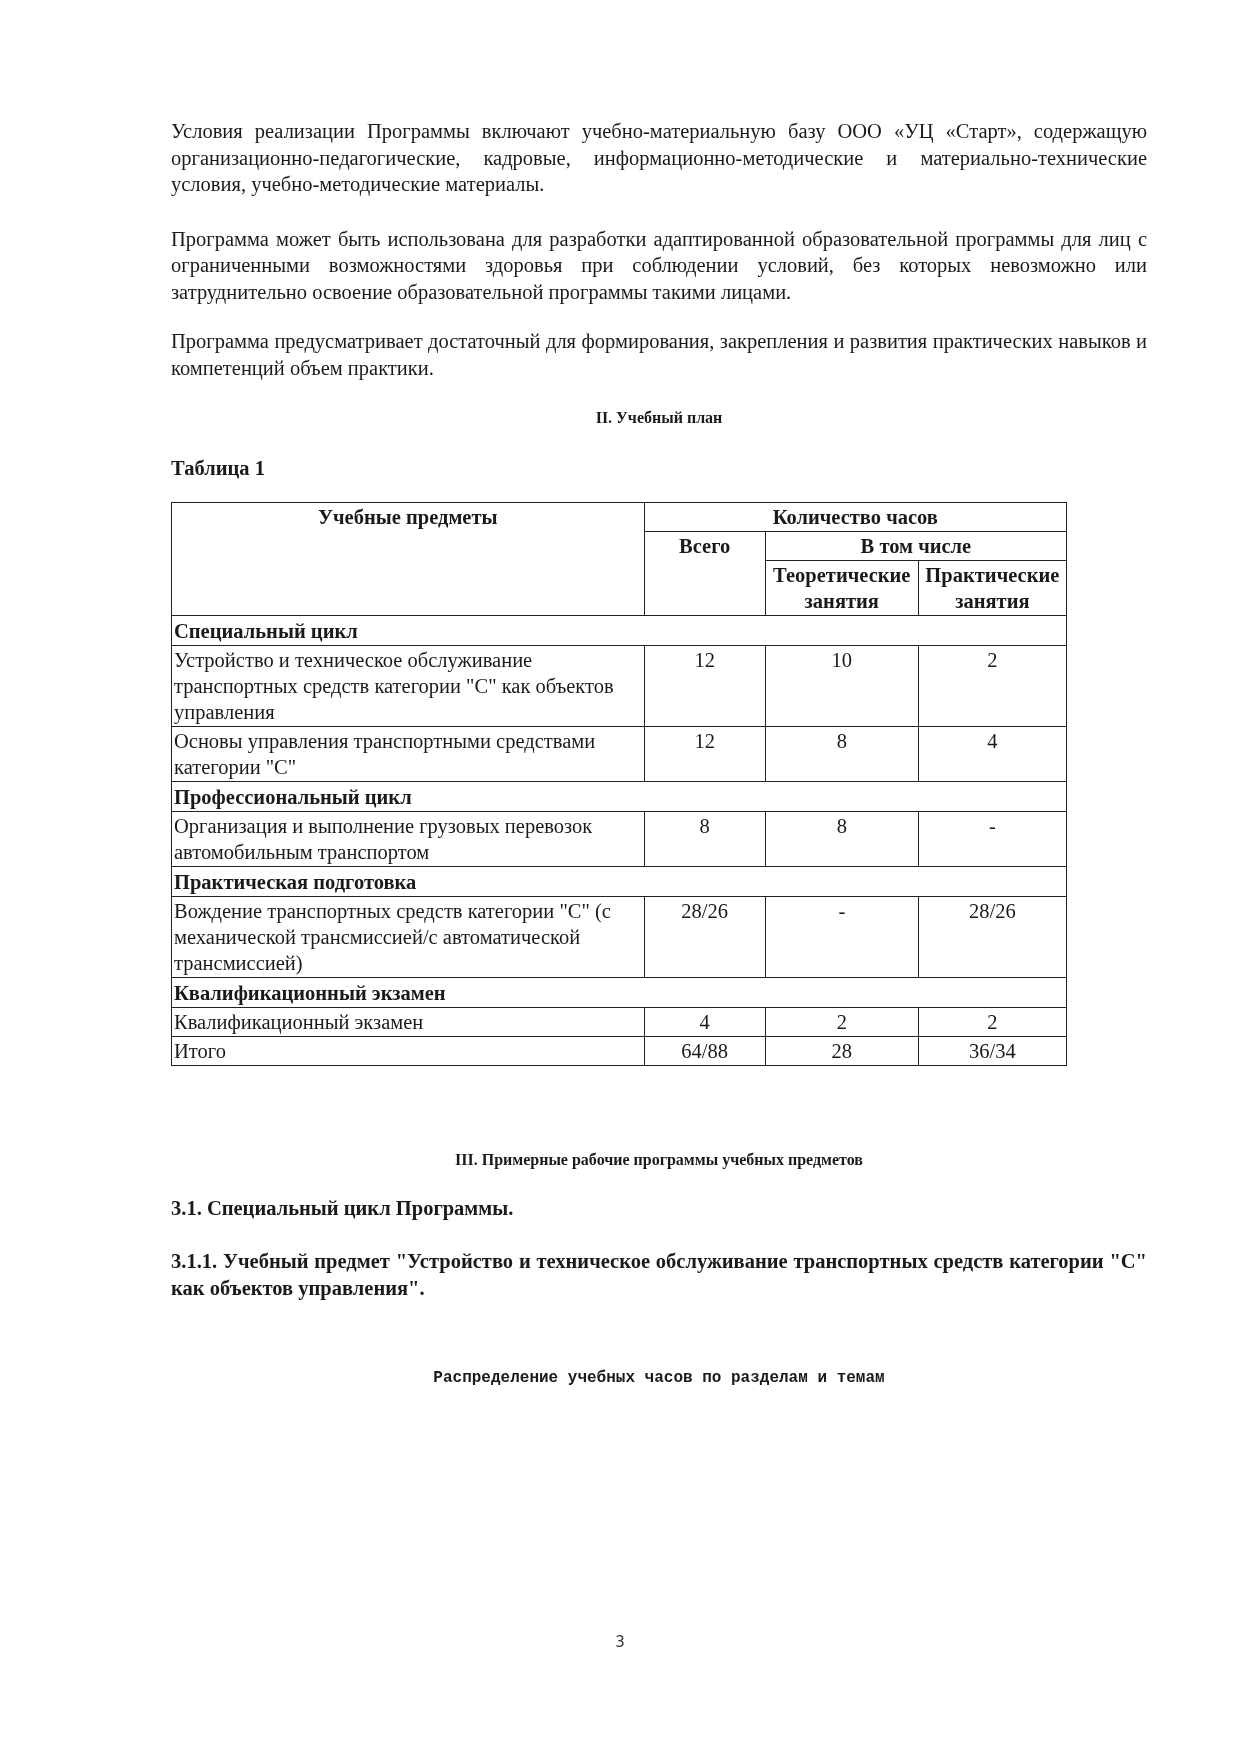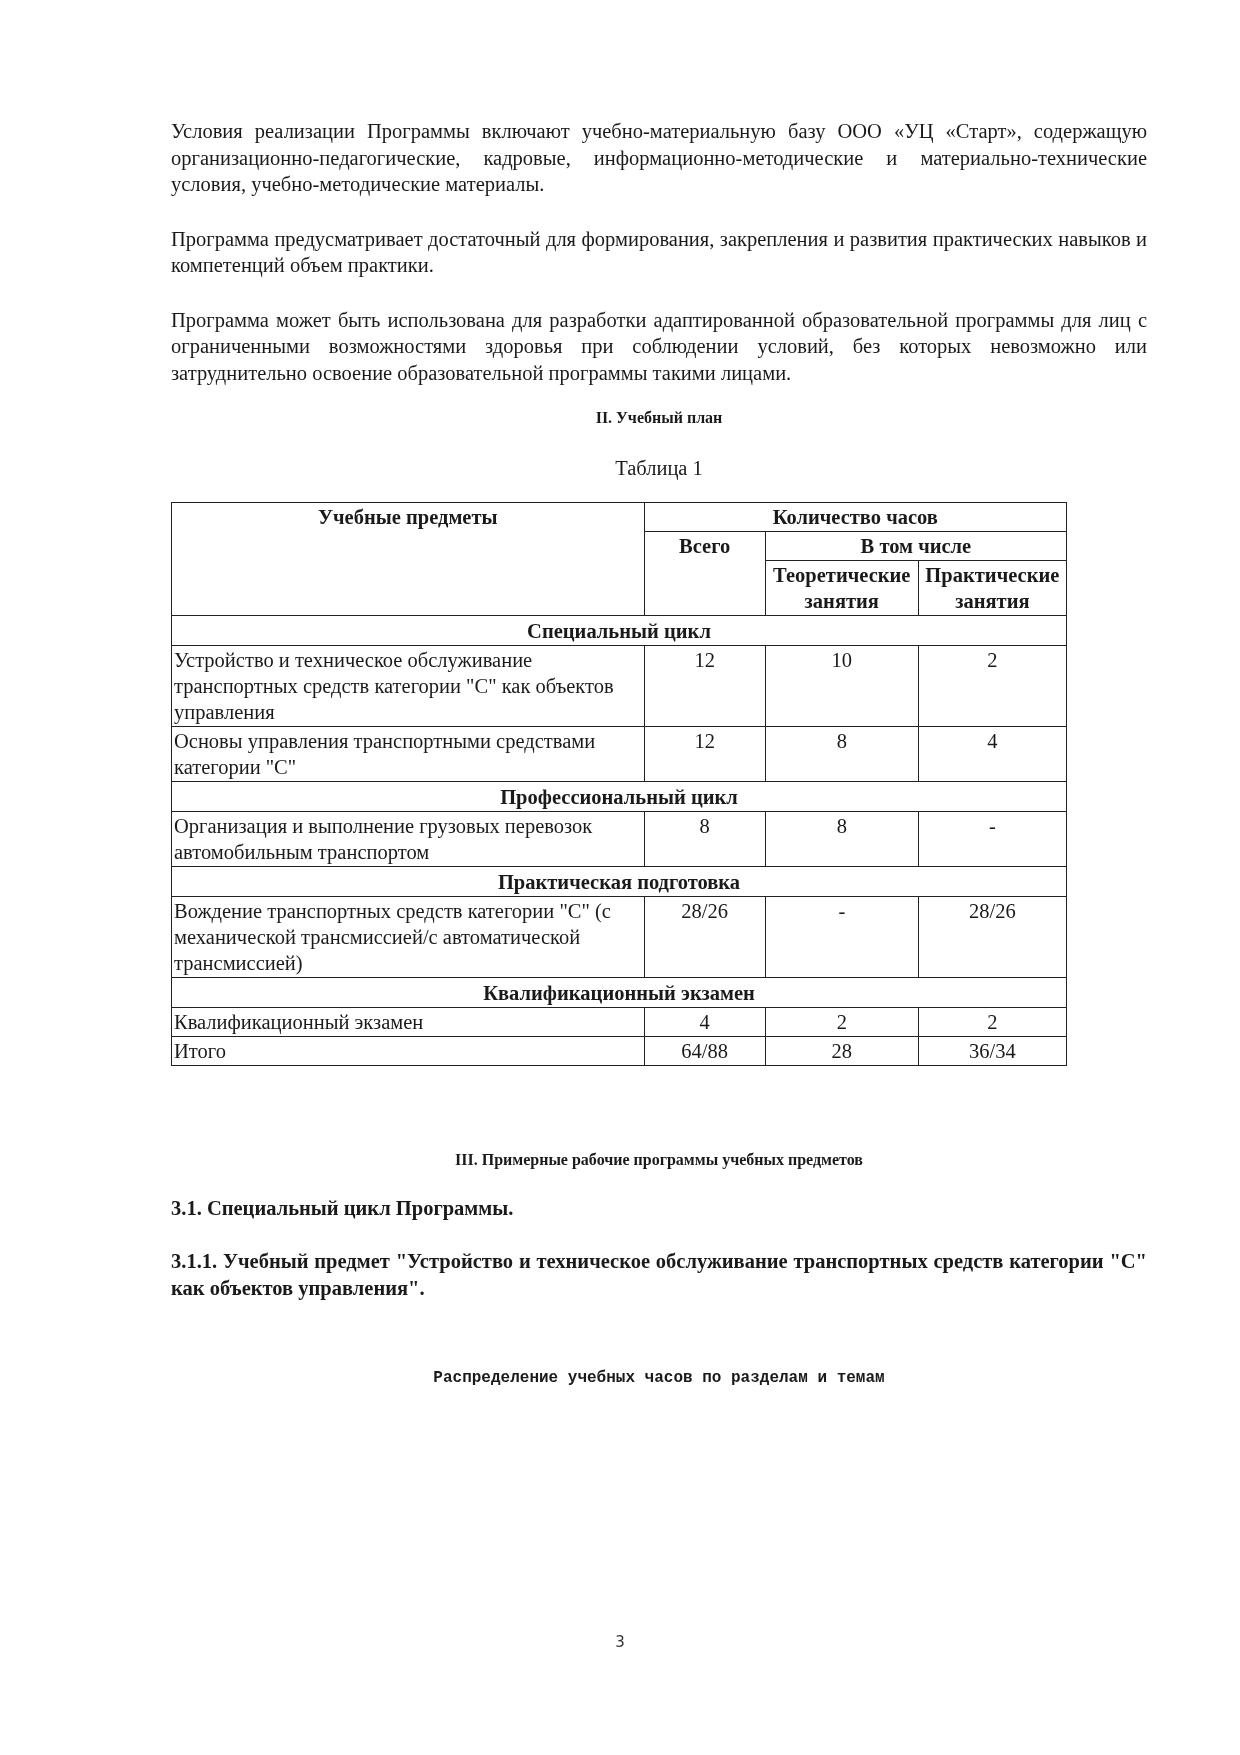--- a/index.html
+++ b/index.html
@@ -11,53 +11,53 @@
     .page { position: absolute; left: 171px; top: 118px; width: 976px; }
     .para {
       font-size: 20.5px; line-height: 26.5px; text-align: justify;
       margin: 0 0 28px 0;
     }
     .heading-center {
       font-weight: bold; font-size: 16px; text-align: center;
       margin: 0;
     }
     .table-caption {
-      font-weight: normal; font-size: 20.5px; text-align: center; margin: 0;
+      font-weight: bold; font-size: 20.5px; text-align: left; margin: 0;
     }
     table.plan {
       border-collapse: collapse; width: 896px;
       font-size: 20.5px; line-height: 26px;
     }
     table.plan td, table.plan th {
       border: 1.5px solid #222;
       padding: 1px 2px;
       vertical-align: top;
     }
     table.plan th { font-weight: bold; text-align: center; }
     table.plan td.num { text-align: center; }
     table.plan td.section {
-      font-weight: bold; text-align: center; padding: 2px 2px 1px 2px;
+      font-weight: bold; padding: 2px 2px 1px 2px;
     }
     .col-name { width: 529px; }
     .col-total { width: 130px; }
     .col-theory { width: 155px; }
     .col-practice { width: 150px; }
     .sub-heading { font-weight: bold; font-size: 20.5px; margin: 0; text-align: justify; line-height: 27px; }
     .page-number {
       position: absolute; left: 0; width: 1240px; top: 1633px;
       text-align: center; font-size: 15px; font-family: "DejaVu Sans", sans-serif; color: #333;
     }
   </style>
 </head>
 <body>
 
 <div class="page">
   <p class="para">Условия реализации Программы включают учебно-материальную базу ООО «УЦ «Старт», содержащую организационно-педагогические, кадровые, информационно-методические и материально-технические условия, учебно-методические материалы.</p>
+  <p class="para" style="margin-bottom:23px;">Программа может быть использована для разработки адаптированной образовательной программы для лиц с ограниченными возможностями здоровья при соблюдении условий, без которых невозможно или затруднительно освоение образовательной программы такими лицами.</p>
   <p class="para">Программа предусматривает достаточный для формирования, закрепления и развития практических навыков и компетенций объем практики.</p>
-  <p class="para" style="margin-bottom:23px;">Программа может быть использована для разработки адаптированной образовательной программы для лиц с ограниченными возможностями здоровья при соблюдении условий, без которых невозможно или затруднительно освоение образовательной программы такими лицами.</p>
 
   <p class="heading-center" style="margin-bottom:30px;">II. Учебный план</p>
   <p class="table-caption" style="margin-bottom:22px;">Таблица 1</p>
 
   <table class="plan">
     <thead>
       <tr>
         <th class="col-name" rowspan="3">Учебные предметы</th>
         <th colspan="3">Количество часов</th>
       </tr>

